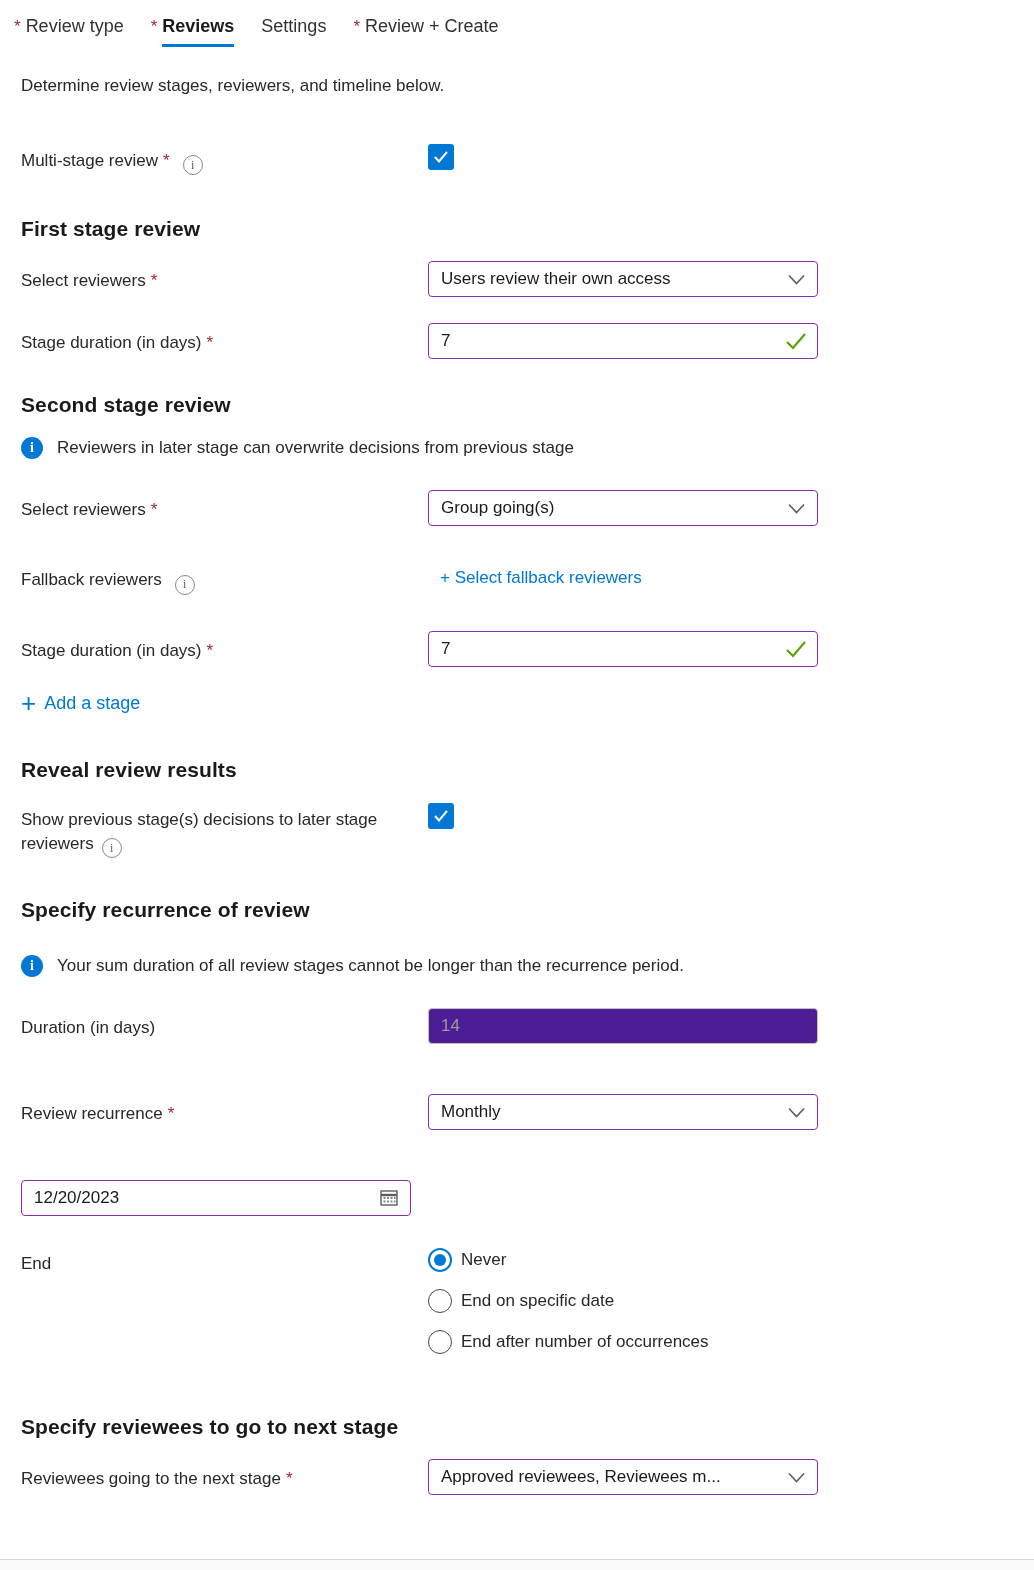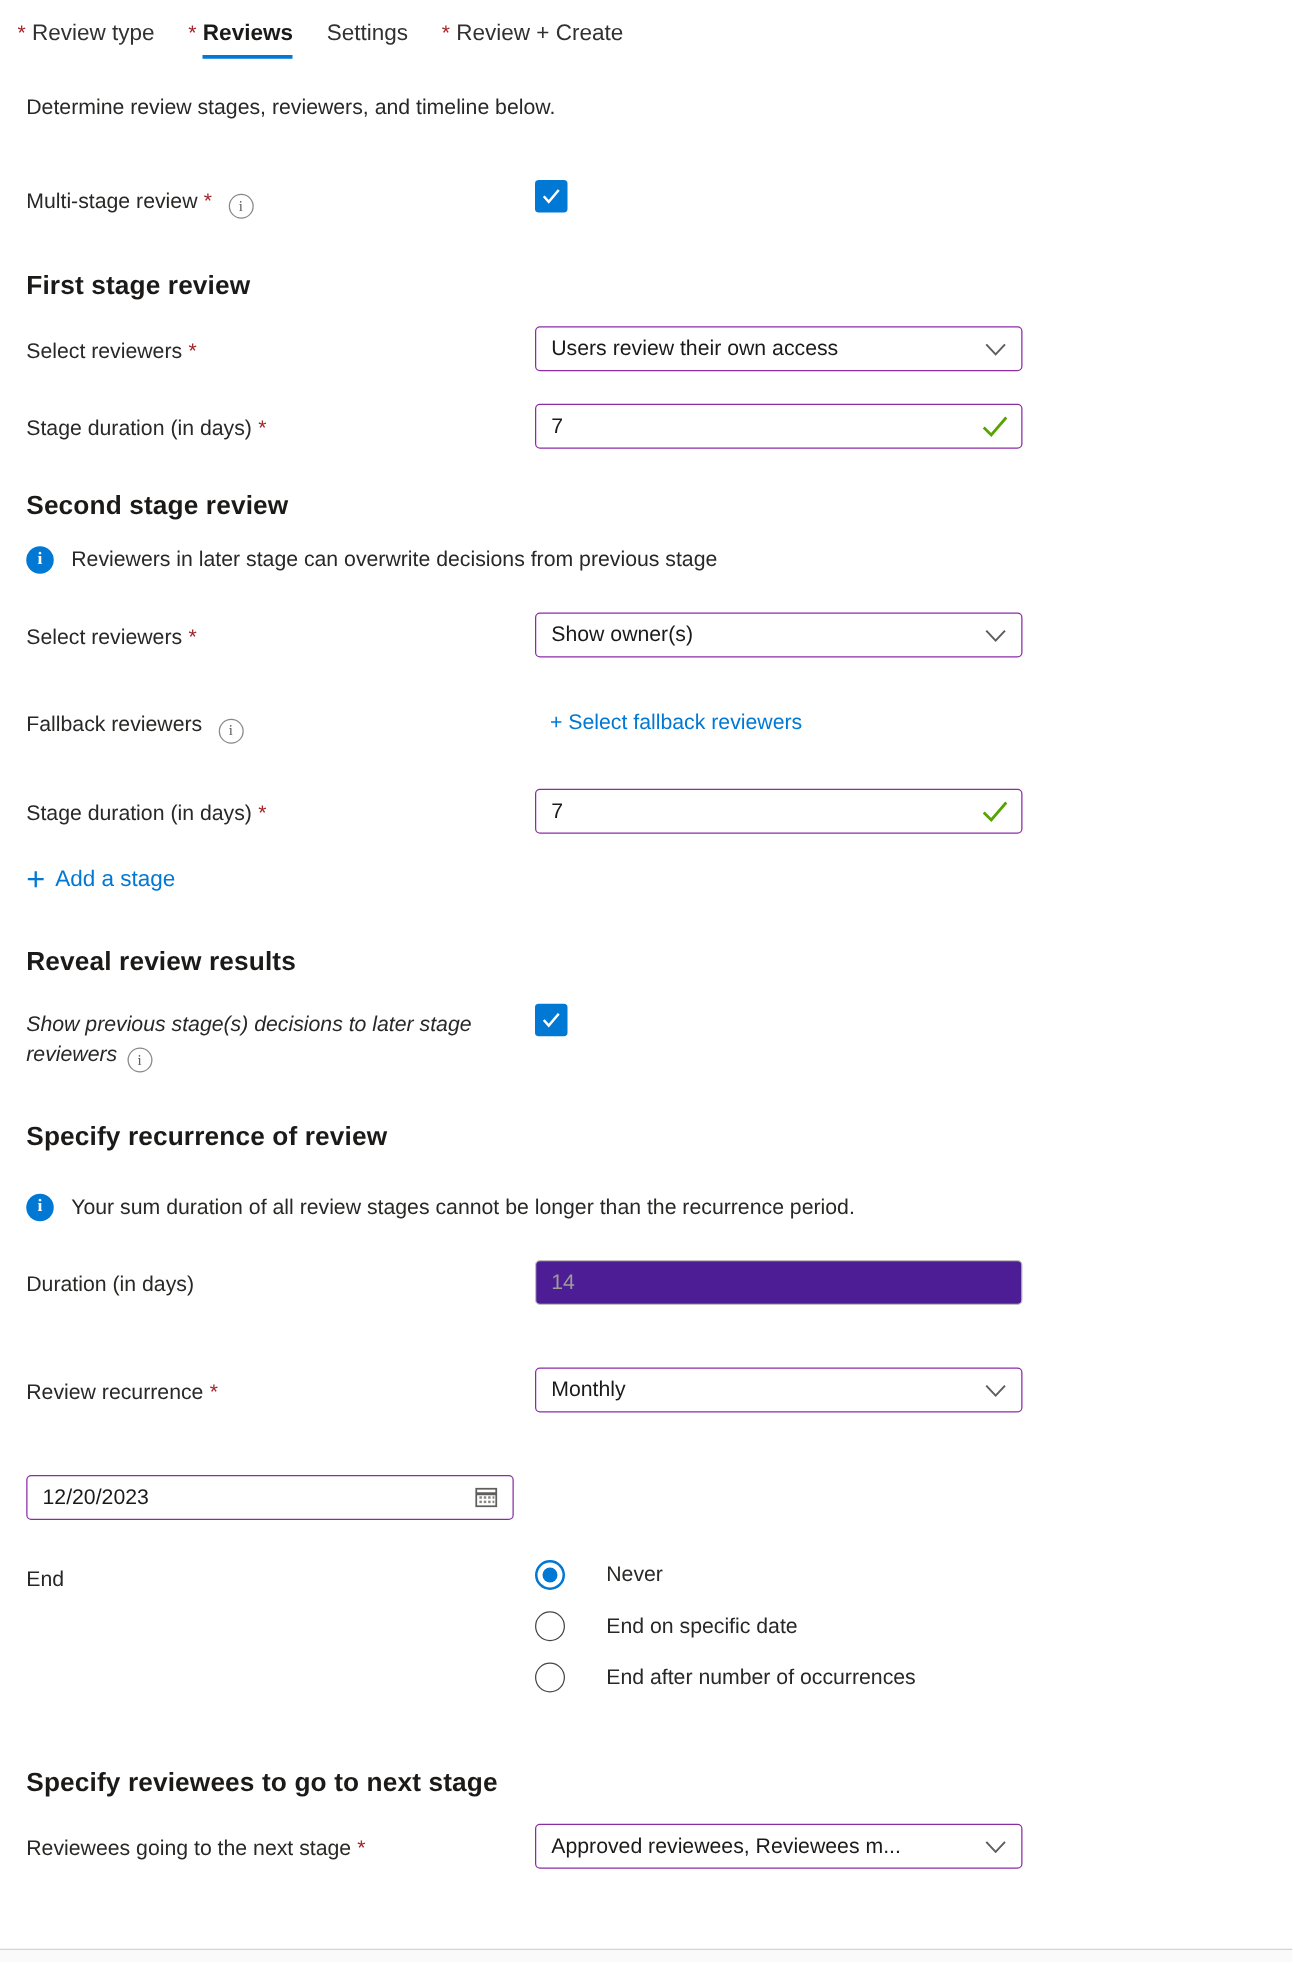--- a/index.html
+++ b/index.html
@@ -43,21 +43,21 @@
   .cal-btn{flex:0 0 auto;margin-left:6px;display:flex;background:none;border:none;padding:0;cursor:pointer;}
   
   .cbx{width:26px;height:26px;border-radius:3px;background:#0078d4;display:flex;align-items:center;justify-content:center;cursor:pointer;margin-top:3px;}
   
   .link{color:#0078d4;font-size:17px;text-decoration:none;cursor:pointer;display:inline-block;}
   .addstage{display:flex;align-items:center;gap:8px;margin:0 0 44px 0;cursor:pointer;}
   .addstage .plus{color:#0078d4;font-size:26px;font-weight:300;line-height:20px;}
   .addstage .link{font-size:18px;}
   
   .radio-group{padding-top:4px;}
-  .radio-row{display:flex;align-items:center;gap:33px;margin-bottom:17px;cursor:pointer;}
+  .radio-row{display:flex;align-items:center;gap:9px;margin-bottom:17px;cursor:pointer;}
   .radio{width:24px;height:24px;border-radius:50%;box-sizing:border-box;border:1.5px solid #484644;background:#fff;display:flex;align-items:center;justify-content:center;flex:0 0 24px;}
   .radio.selected{border:2px solid #0078d4;}
   .radio .dot{width:12px;height:12px;border-radius:50%;background:#0078d4;}
   .radio-row .rlabel{font-size:17px;color:#292827;}
   
   .mb26{margin-bottom:26px;} .mb34{margin-bottom:34px;} .mb36{margin-bottom:36px;}
   .mb42{margin-bottom:42px;} .mb40{margin-bottom:40px;} .mb50{margin-bottom:50px;}
   .mb28{margin-bottom:28px;} .mb44{margin-bottom:44px;}
   .lblwrap{max-width:352px;}
   
@@ -141,21 +141,21 @@
       <span class="info-f">i</span>
       <span class="btext">Reviewers in later stage can overwrite decisions from previous stage</span>
     </div>
 
     <div class="frow mb34">
       <div class="lbl">
         <span class="sp">Select reviewers</span><span class="req">*</span>
       </div>
       <div class="ctl">
         <div class="dd">
-          <span class="ddv">Show owner(s)</span>
+          <span class="ddv">Group going(s)</span>
           <svg width="17" height="11" viewBox="0 0 17 11">
               <polyline points="1,1.5 8.5,9.5 16,1.5" fill="none" stroke="#605e5c" stroke-width="1.6"></polyline>
             </svg>
         </div>
       </div>
     </div>
 
     <div class="frow mb36">
       <div class="lbl">
         <span class="sp">Fallback reviewers</span><span class="info-o">i</span>
@@ -183,21 +183,21 @@
 
     <div class="addstage">
       <span class="plus">+</span>
       <a class="link">Add a stage</a>
     </div>
 
     <h2 style="margin-bottom:18px;">Reveal review results</h2>
 
     <div class="frow mb40">
       <div class="lbl">
-        <span class="lblwrap" style="display:inline;font-style:italic;">Show previous stage(s) decisions to later stage reviewers</span><span class="info-o">i</span>
+        <span class="lblwrap" style="display:inline;">Show previous stage(s) decisions to later stage reviewers</span><span class="info-o">i</span>
       </div>
       <div class="ctl">
         <div class="cbx">
           <svg width="16" height="14" viewBox="0 0 16 14">
               <polyline points="2,7 6,11.5 14,2" fill="none" stroke="#ffffff" stroke-width="2"></polyline>
             </svg>
         </div>
       </div>
     </div>
 

